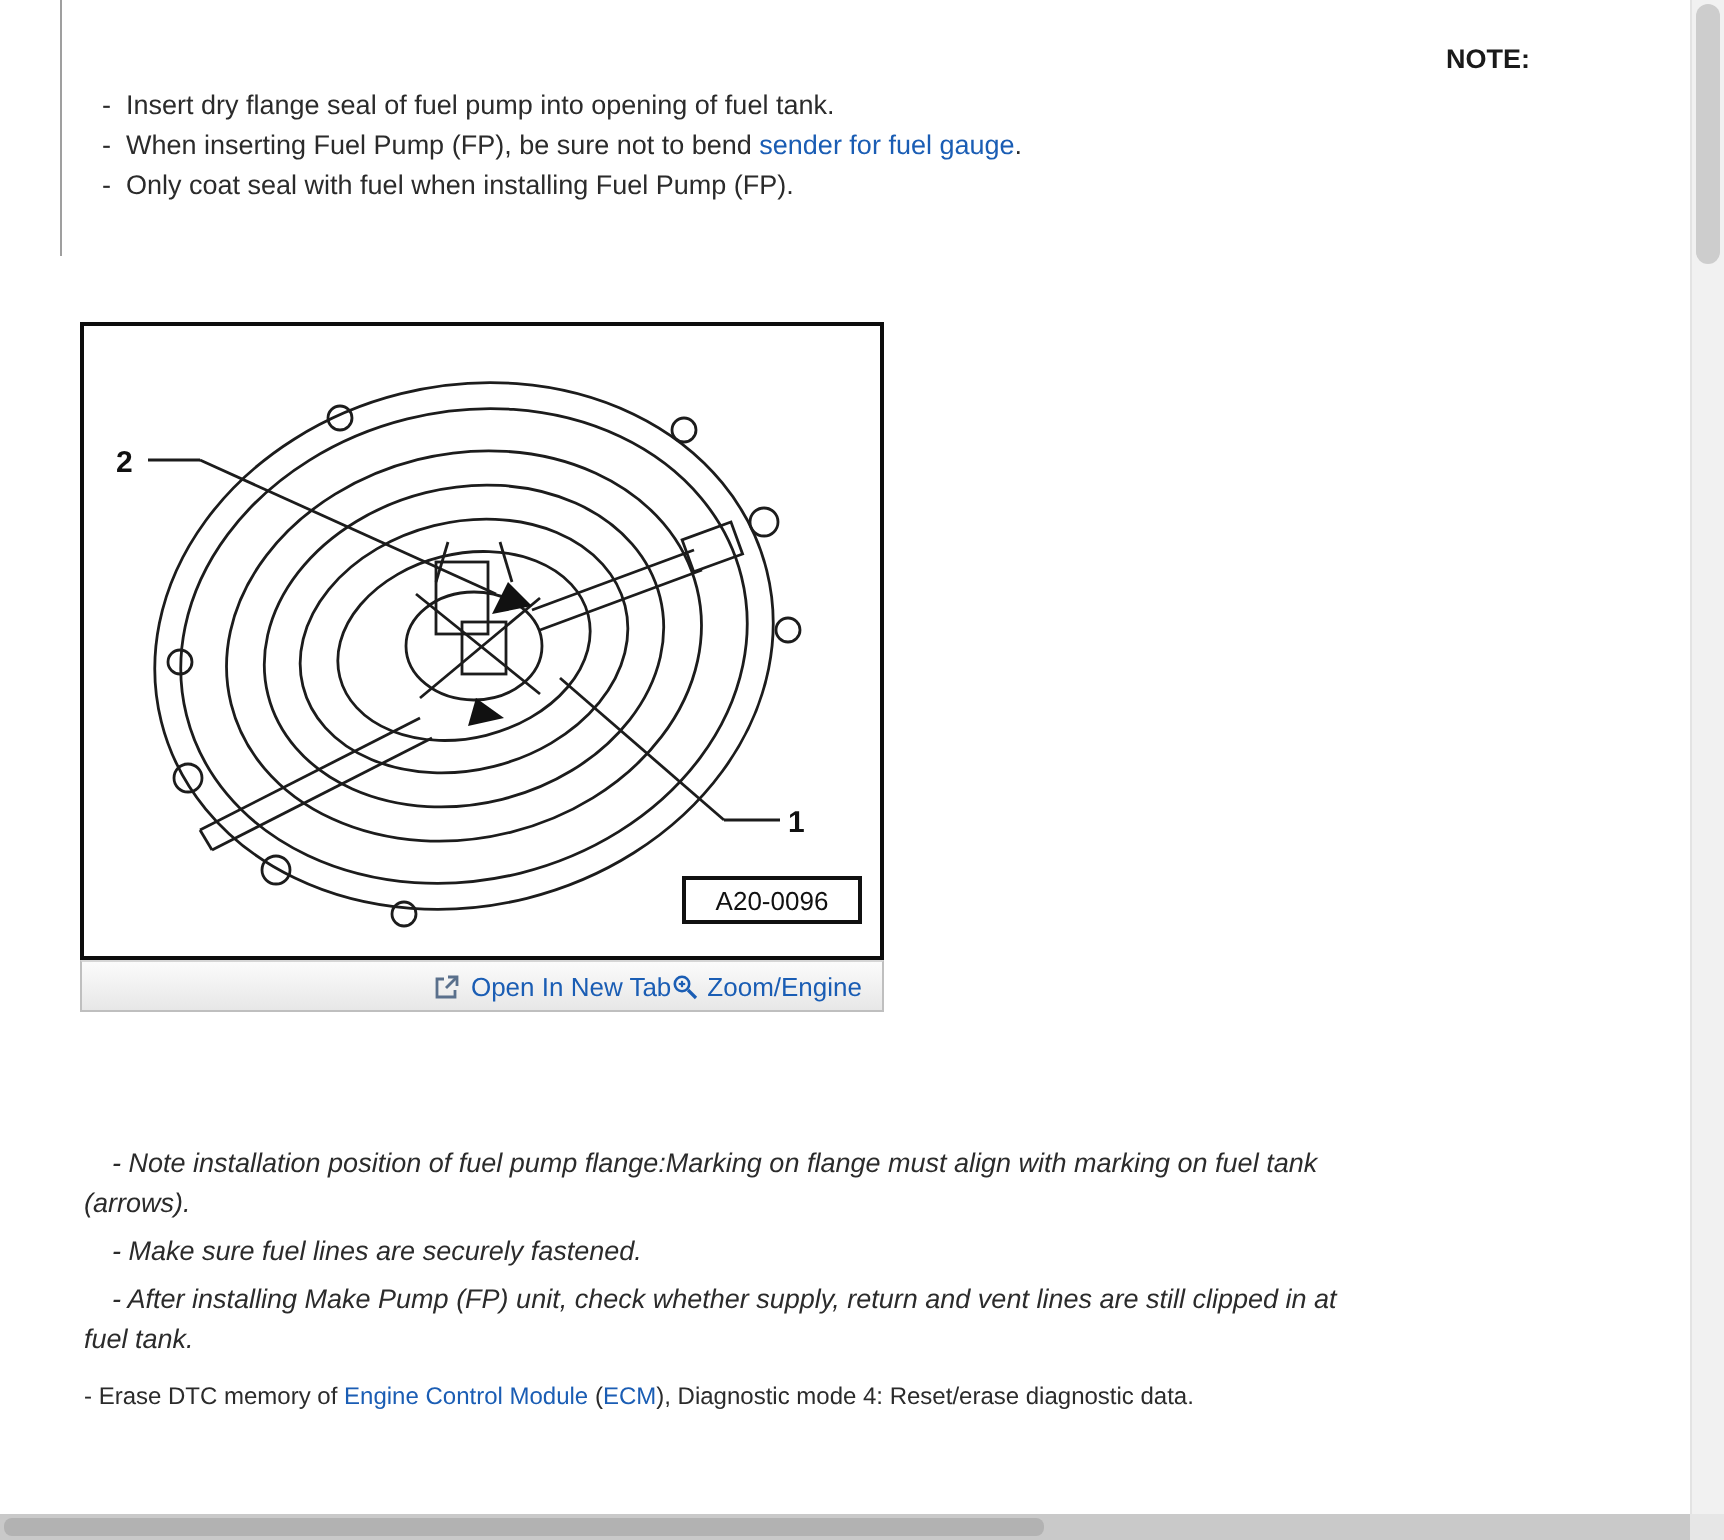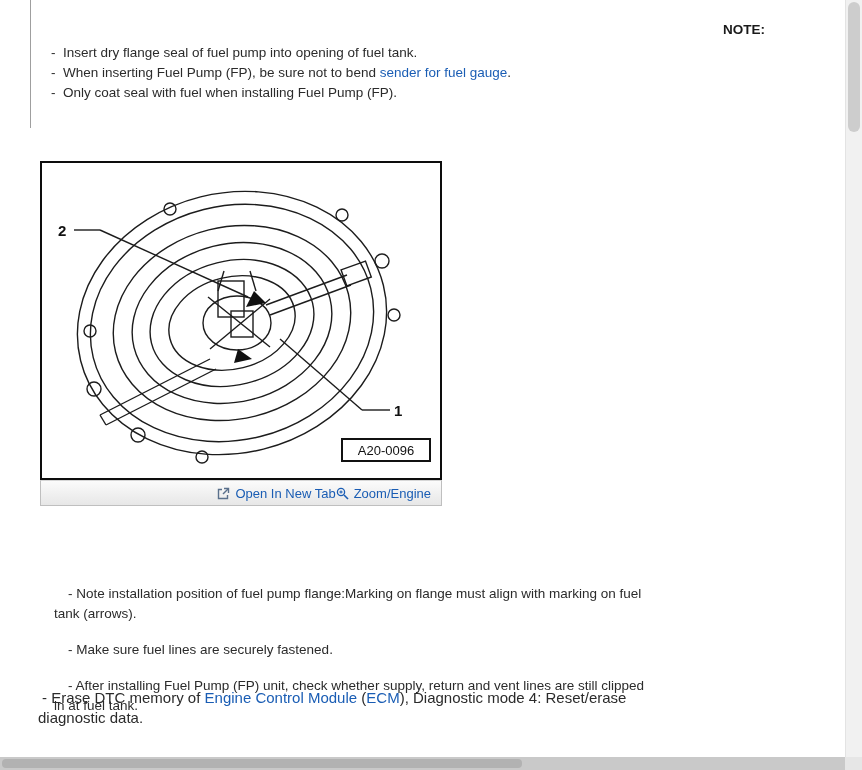--- a/index.html
+++ b/index.html
@@ -20,22 +20,22 @@
   .figure-toolbar{
     width:380px;height:24px;border:1px solid #bfbfbf;border-top:1px solid #d6d6d6;
     background:linear-gradient(#fbfbfb,#e7e7e7);
     display:flex;justify-content:flex-end;align-items:center;padding:0 10px;
     font-size:13px;
   }
   .tb-link{display:inline-flex;align-items:center;gap:5px;color:#1a5db4;text-decoration:none;cursor:pointer;}
   .tb-link svg{display:block;}
   
   .steps{position:absolute;left:38px;top:568px;width:635px;font-size:13.5px;line-height:20px;}
-  .steps p{margin:16px;text-indent:14px;}
-  .final-steps{position:absolute;left:38px;top:688px;width:620px;font-size:15px;line-height:20px;}
+  .steps p{margin:4px;text-indent:14px;font-style:italic;}
+  .final-steps{position:absolute;left:38px;top:688px;width:620px;font-size:12px;line-height:20px;}
   .final-steps p{margin:0;text-indent:4px;}
   
   .scrollbar-v{position:absolute;right:0;top:0;width:17px;height:757px;background:#f1f1f1;border-left:1px solid #e3e3e3;box-sizing:border-box;}
   .scrollbar-v .thumb{position:absolute;left:2px;top:2px;width:12px;height:130px;background:#cdcdcd;border-radius:6px;}
   .scrollbar-h{position:absolute;left:0;bottom:0;width:845px;height:13px;background:#c9c9c9;}
   .scrollbar-h .thumb{position:absolute;left:2px;top:2px;height:9px;width:520px;background:#b2b2b2;border-radius:4px;}
   .scroll-corner{position:absolute;right:0;bottom:0;width:17px;height:13px;background:#e6e6e6;}
 </style>
 </head>
 <body>
@@ -133,21 +133,21 @@
         <line x1="5" y1="3.4" x2="5" y2="6.6" stroke="#1a5db4" stroke-width="1.1"></line>
       </svg>
       <span>Zoom/Engine</span>
     </a>
   </div>
 </div>
 
 <div class="steps">
   <p>-  Note installation position of fuel pump flange:Marking on flange must align with marking on fuel tank (arrows).</p>
   <p>-  Make sure fuel lines are securely fastened.</p>
-  <p>-  After installing Fuel Pump (FP) unit, check whether supply, return and vent lines are still clipped in at fuel tank.</p>
+  <p>-  After installing Make Pump (FP) unit, check whether supply, return and vent lines are still clipped in at fuel tank.</p>
 </div>
 
 <div class="final-steps">
   <p><span>-  Erase DTC memory of </span><a class="doc-link">Engine Control Module</a><span> (</span><a class="doc-link">ECM</a><span>), Diagnostic mode 4: Reset/erase diagnostic data.</span></p>
 </div>
 
 <div class="scrollbar-v">
   <div class="thumb"></div>
 </div>
 <div class="scrollbar-h">

